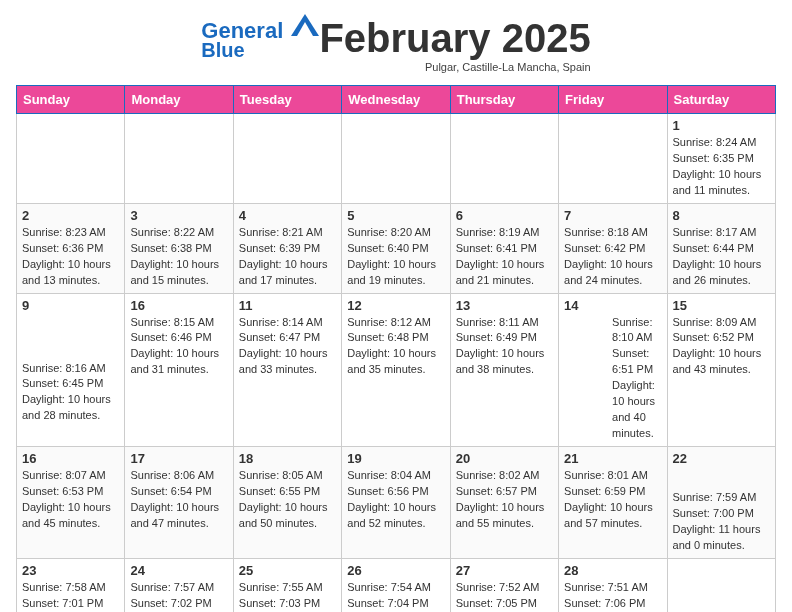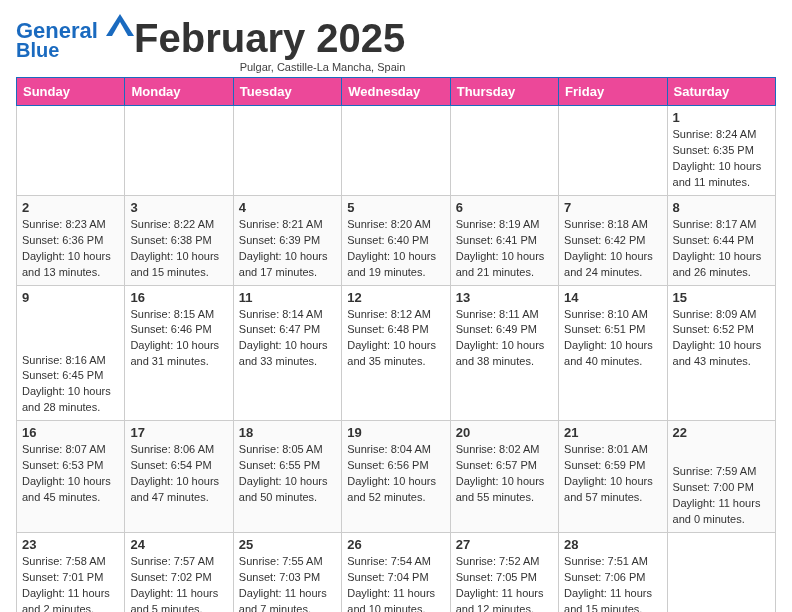--- a/index.html
+++ b/index.html
@@ -5,23 +5,23 @@
     * { box-sizing: border-box; margin: 0; padding: 0; }
     body {
       font-family: Arial, sans-serif;
       background: #fff;
       width: 792px;
       min-height: 612px;
       padding: 16px;
     }
     .header {
       display: flex;
-      justify-content: flex-start;
+      justify-content: center;
       align-items: flex-start;
-      margin-bottom: 4px;
+      margin-bottom: 12px;
     }
     .logo {
       display: flex;
       align-items: center;
     }
     .logo-text {
       font-size: 22px;
       font-weight: bold;
       color: #333;
       line-height: 1.1;
@@ -211,21 +211,21 @@
 Daylight: 10 hours and 35 minutes.</div>
         </td>
         <td>
           <span class="day-num">13</span>
           <div class="day-info" style="white-space: pre-line;">Sunrise: 8:11 AM
 Sunset: 6:49 PM
 Daylight: 10 hours and 38 minutes.</div>
         </td>
         <td>
           <span class="day-num">14</span>
-          <div class="day-info" style="white-space: pre-line;">Sunrise: 8:10 AM
+          <div class="day-info" style="white-space: pre-line; margin-left: 48px;">Sunrise: 8:10 AM
 Sunset: 6:51 PM
 Daylight: 10 hours and 40 minutes.</div>
         </td>
         <td>
           <span class="day-num">15</span>
           <div class="day-info" style="white-space: pre-line;">Sunrise: 8:09 AM
 Sunset: 6:52 PM
 Daylight: 10 hours and 43 minutes.</div>
         </td>
       </tr>

